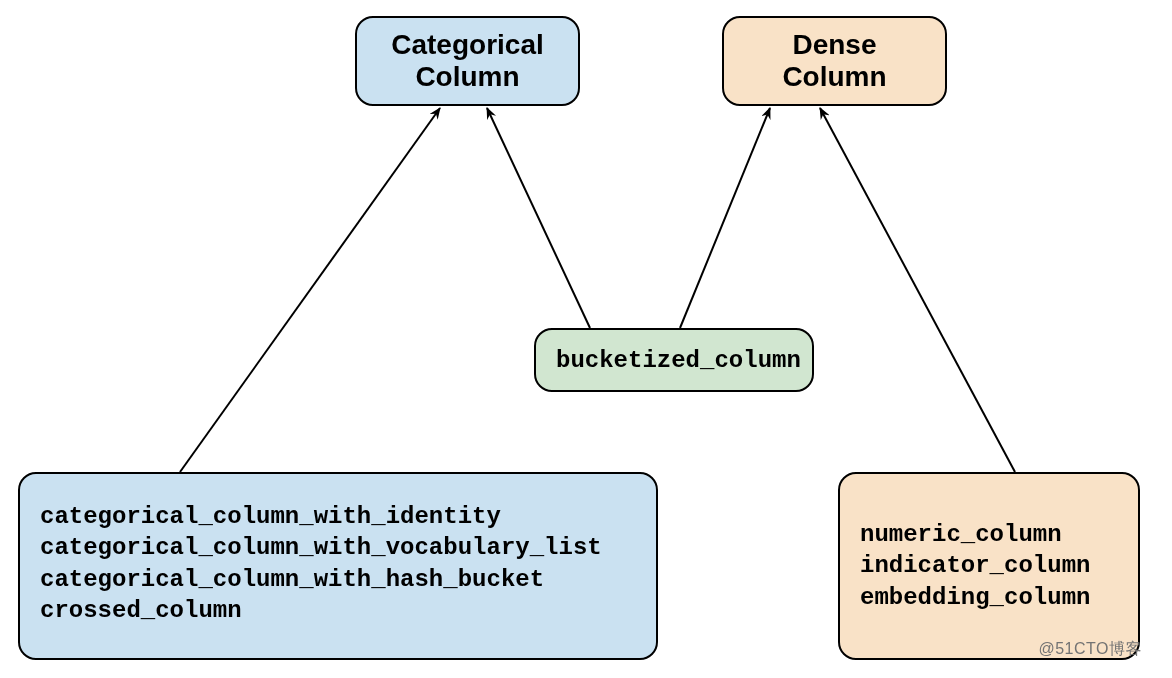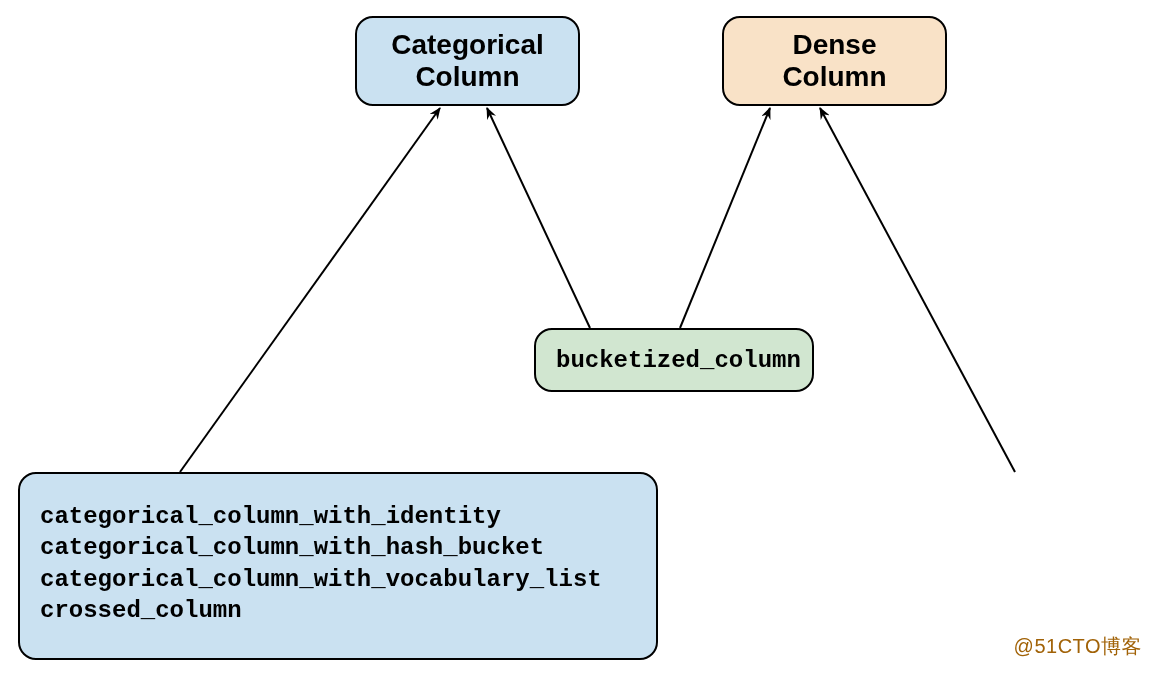--- a/index.html
+++ b/index.html
@@ -47,22 +47,22 @@
   svg.arrows {
     position: absolute;
     top: 0; left: 0;
     width: 1172px; height: 678px;
     pointer-events: none;
   }
   .watermark {
     position: absolute;
     right: 30px;
     bottom: 18px;
-    font-size: 20px;
-    color: #a16207;
+    font-size: 16px;
+    color: #737373;
     letter-spacing: 0.5px;
   }
 </style>
 </head>
 <body>
 
 <div class="stage">
 
   <svg class="arrows">
     <defs>
@@ -89,20 +89,25 @@
     <div class="node-title">Dense</div>
     <div class="node-title">Column</div>
   </div>
 
   <div class="node" style="left:510px; top:328px; width:280px; height:64px; background:#d1e6d0; padding:0 20px;margin-left:24px;">
     <div class="node-mono-center">bucketized_column</div>
   </div>
 
   <div class="node" style="left:18px; top:472px; width:640px; height:188px; background:#cae1f1;justify-content:flex-end;">
     <div class="node-list">categorical_column_with_identity</div>
+    <div class="node-list">categorical_column_with_vocabulary_list</div>
     <div class="node-list">categorical_column_with_hash_bucket</div>
-    <div class="node-list">categorical_column_with_vocabulary_list</div>
     <div class="node-list">crossed_column</div>
   </div>
 
+  <div class="node" style="left:838px; top:472px; width:302px; height:188px; background:#f9e2c7;">
+    <div class="node-list">numeric_column</div>
+    <div class="node-list">indicator_column</div>
+    <div class="node-list">embedding_column</div>
+  </div>
 
   <div class="watermark">@51CTO博客</div>
 </div>
 
 </body></html>

